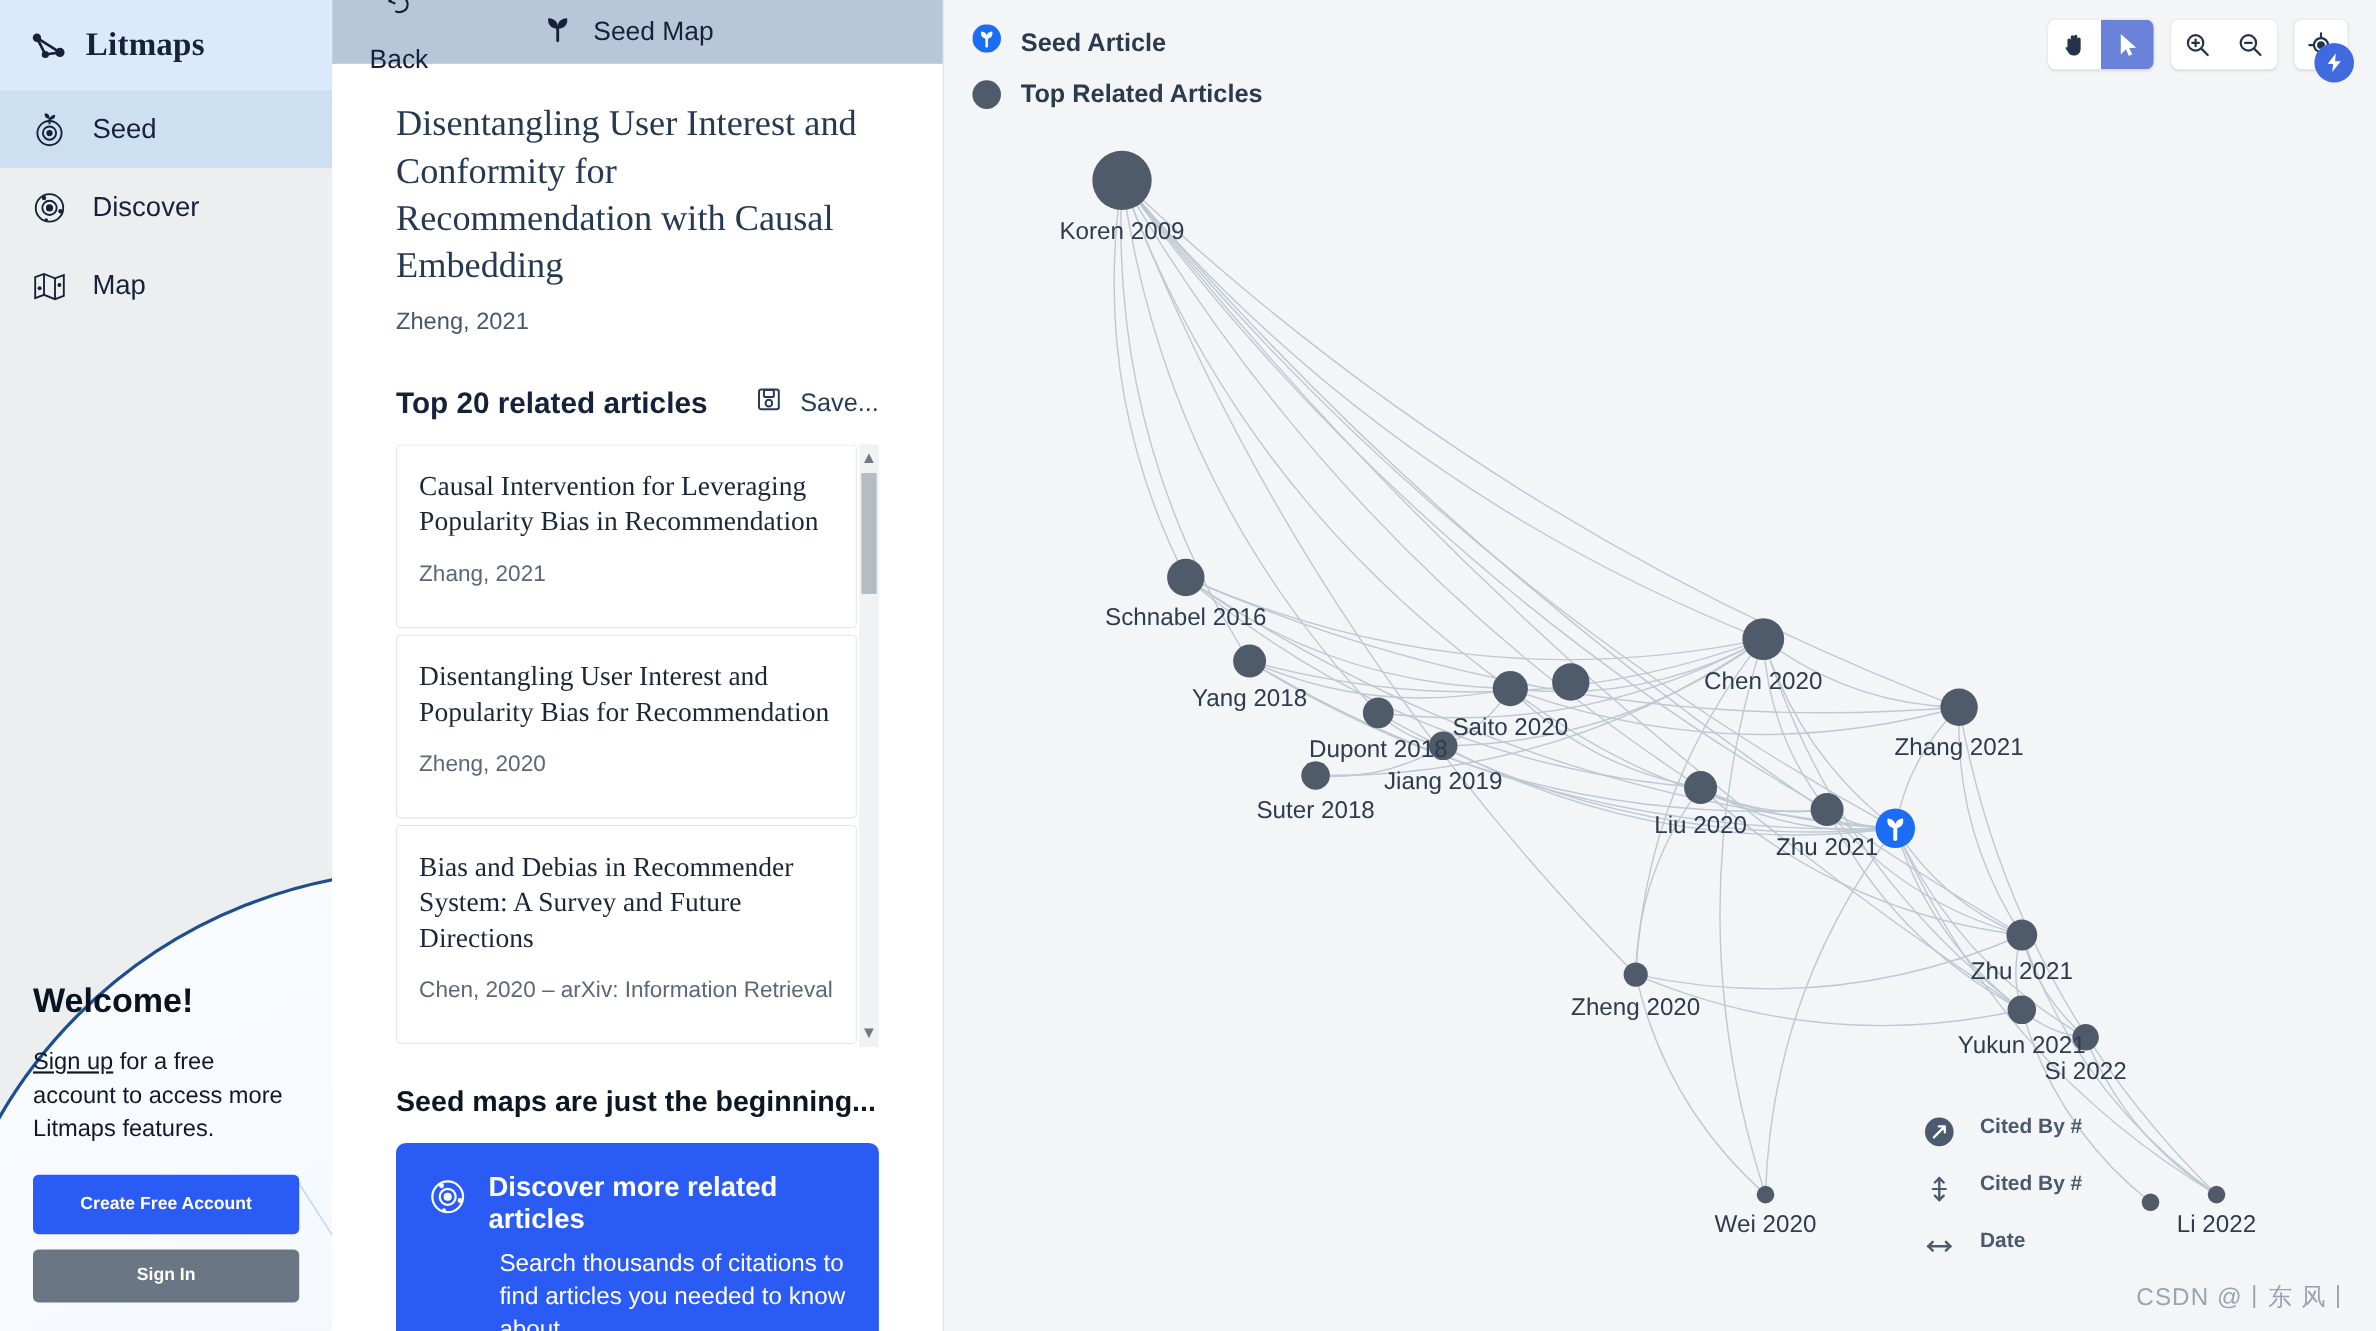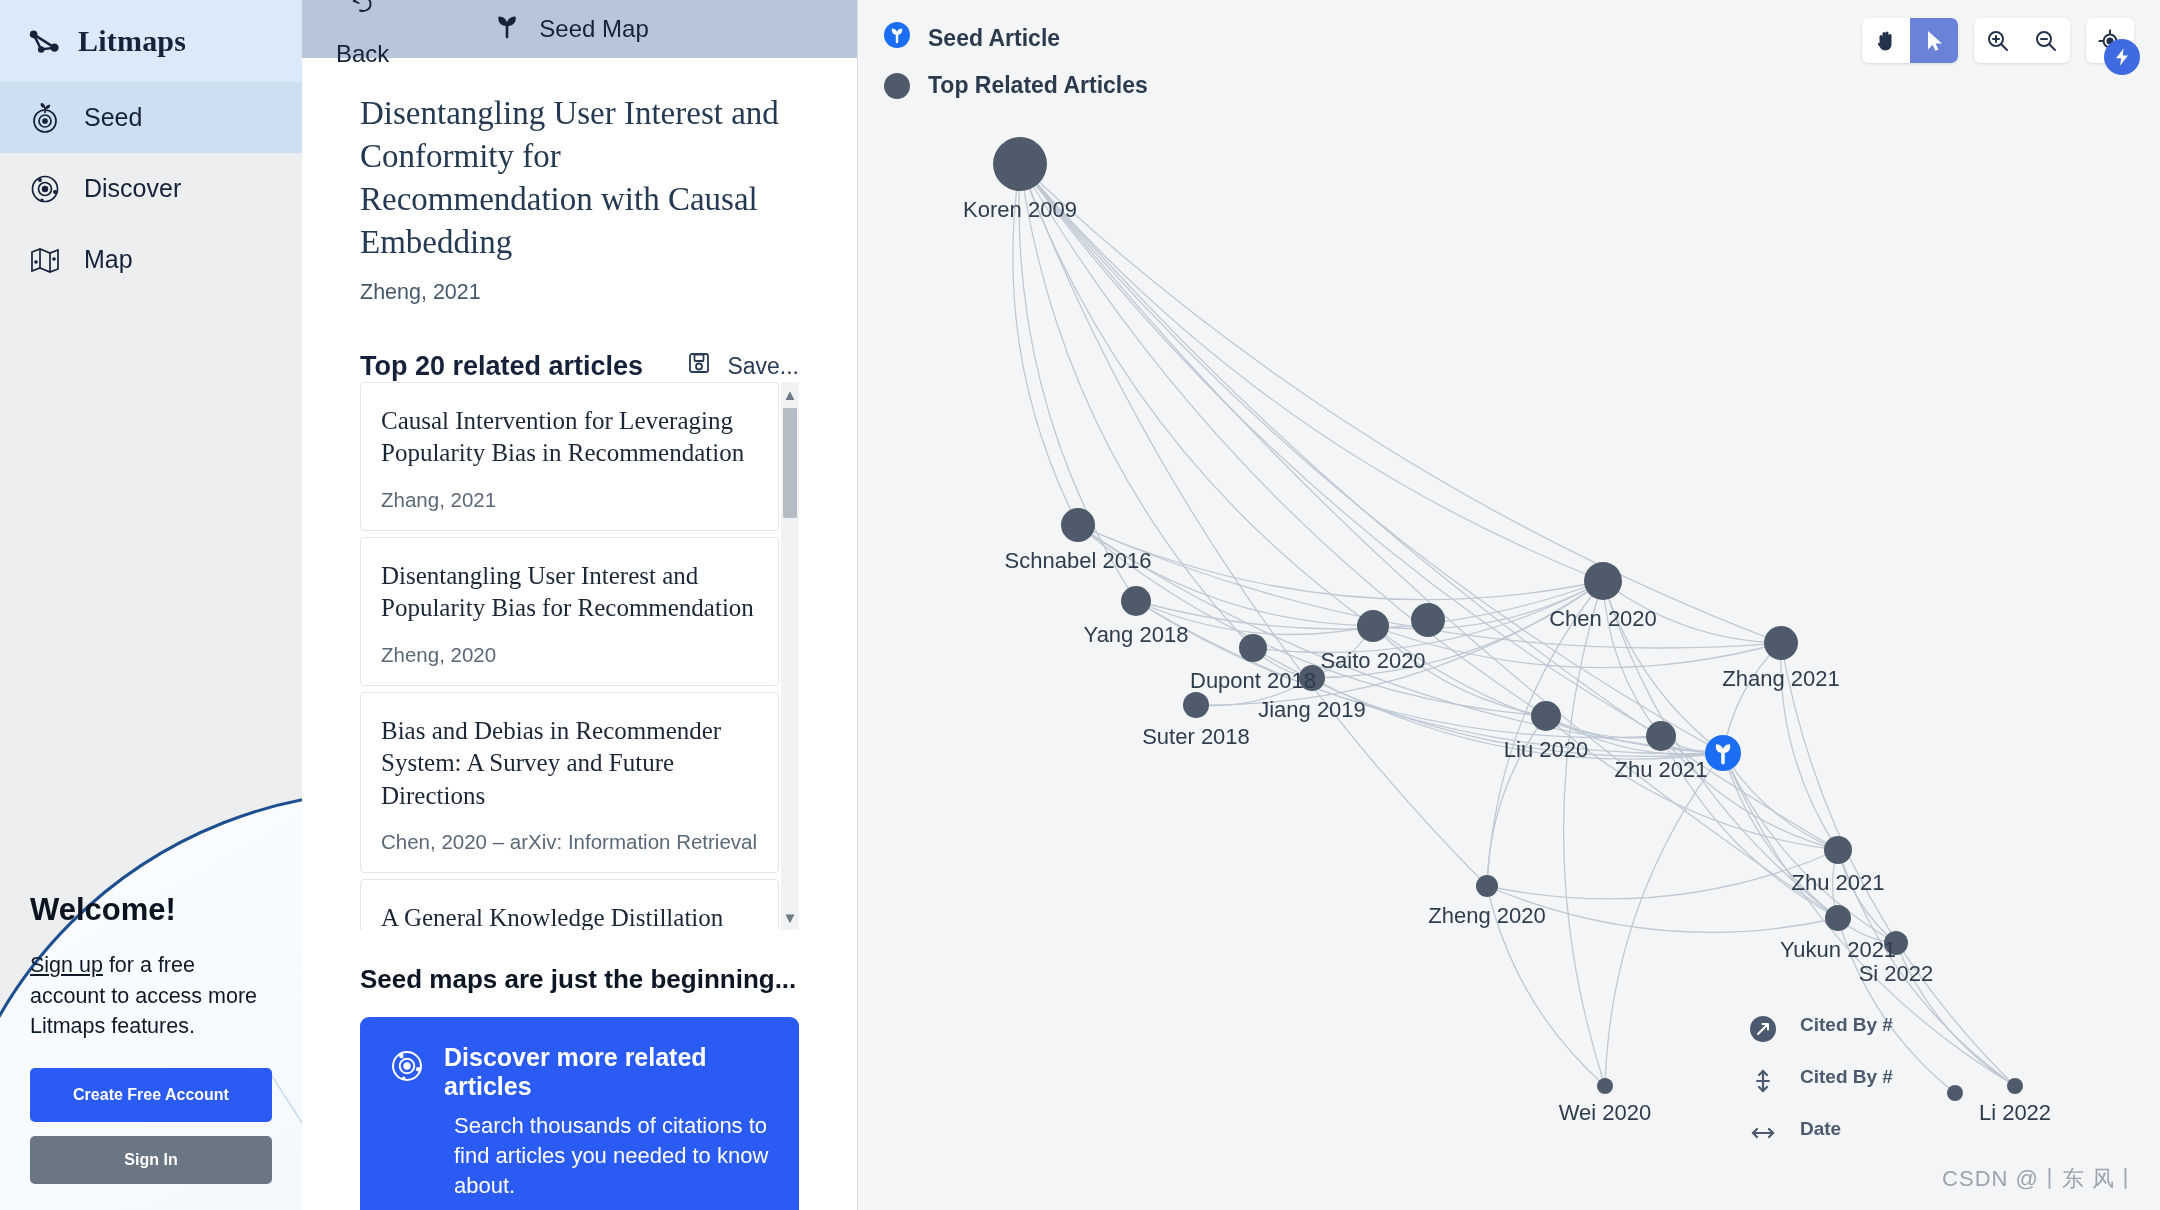--- a/index.html
+++ b/index.html
@@ -110,39 +110,39 @@
   .seed-title {
     font-family: "Liberation Serif", serif;
     font-size: 33px; line-height: 1.30;
     color: #253a52; font-weight: 400;
     margin-bottom: 16px;
   }
   .seed-author { font-size: 21.5px; color: #46586e; }
 
   .list-head {
     display: flex; align-items: center; justify-content: space-between;
-    margin-top: 46px; 
+    margin-top: 46px; margin-bottom: 22px;
   }
   .list-head h2 { font-size: 27px; font-weight: 700; color: #16213a; }
   .save-btn {
     display: flex; align-items: center; gap: 16px;
     font-size: 23px; color: #273b55; cursor: pointer;
   }
 
   .list-wrap { position: relative; }
   .list-scroll {
     height: 548px;
     overflow: hidden;
     position: relative;
     padding-right: 20px;
   }
   .card {
     border: 1px solid #e3e6ea;
     border-radius: 4px;
-    padding: 22px 20px 18px 20px;
+    padding: 22px 20px 36px 20px;
     margin-bottom: 6px;
     background: #fff;
     cursor: pointer;
   }
   .card-title {
     font-family: "Liberation Serif", serif;
     font-size: 25px; line-height: 1.30;
     color: #1b2736; margin-bottom: 18px;
   }
   .card-meta { font-size: 20.5px; color: #5b6878; }

